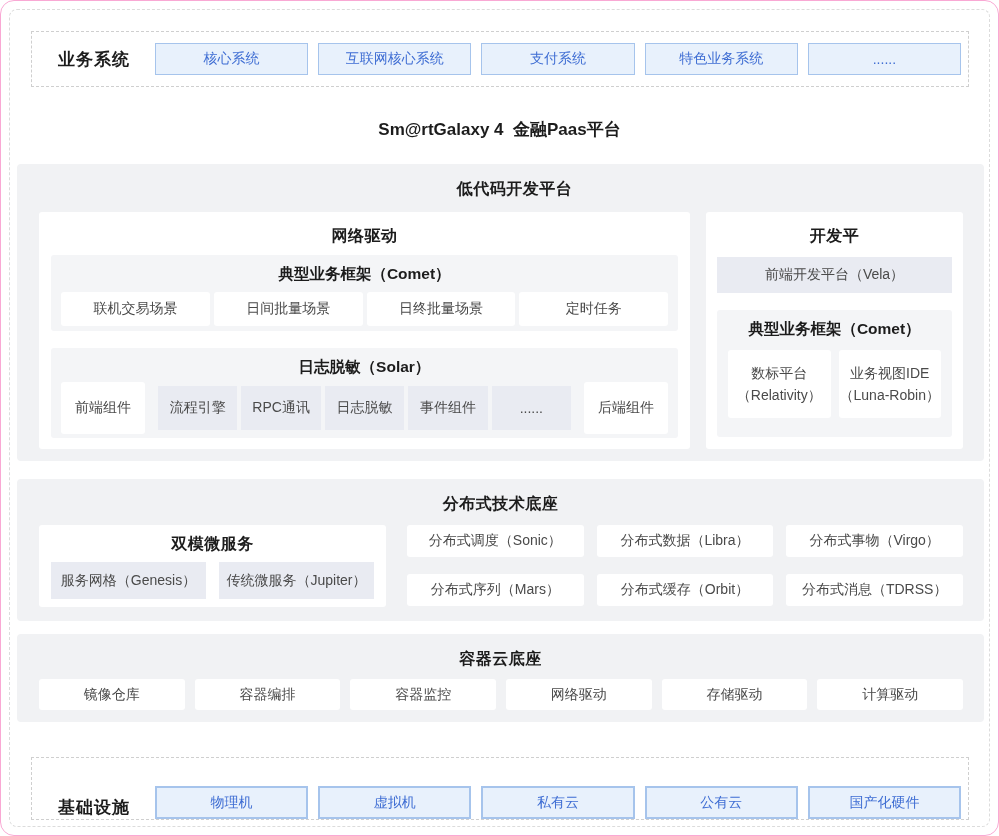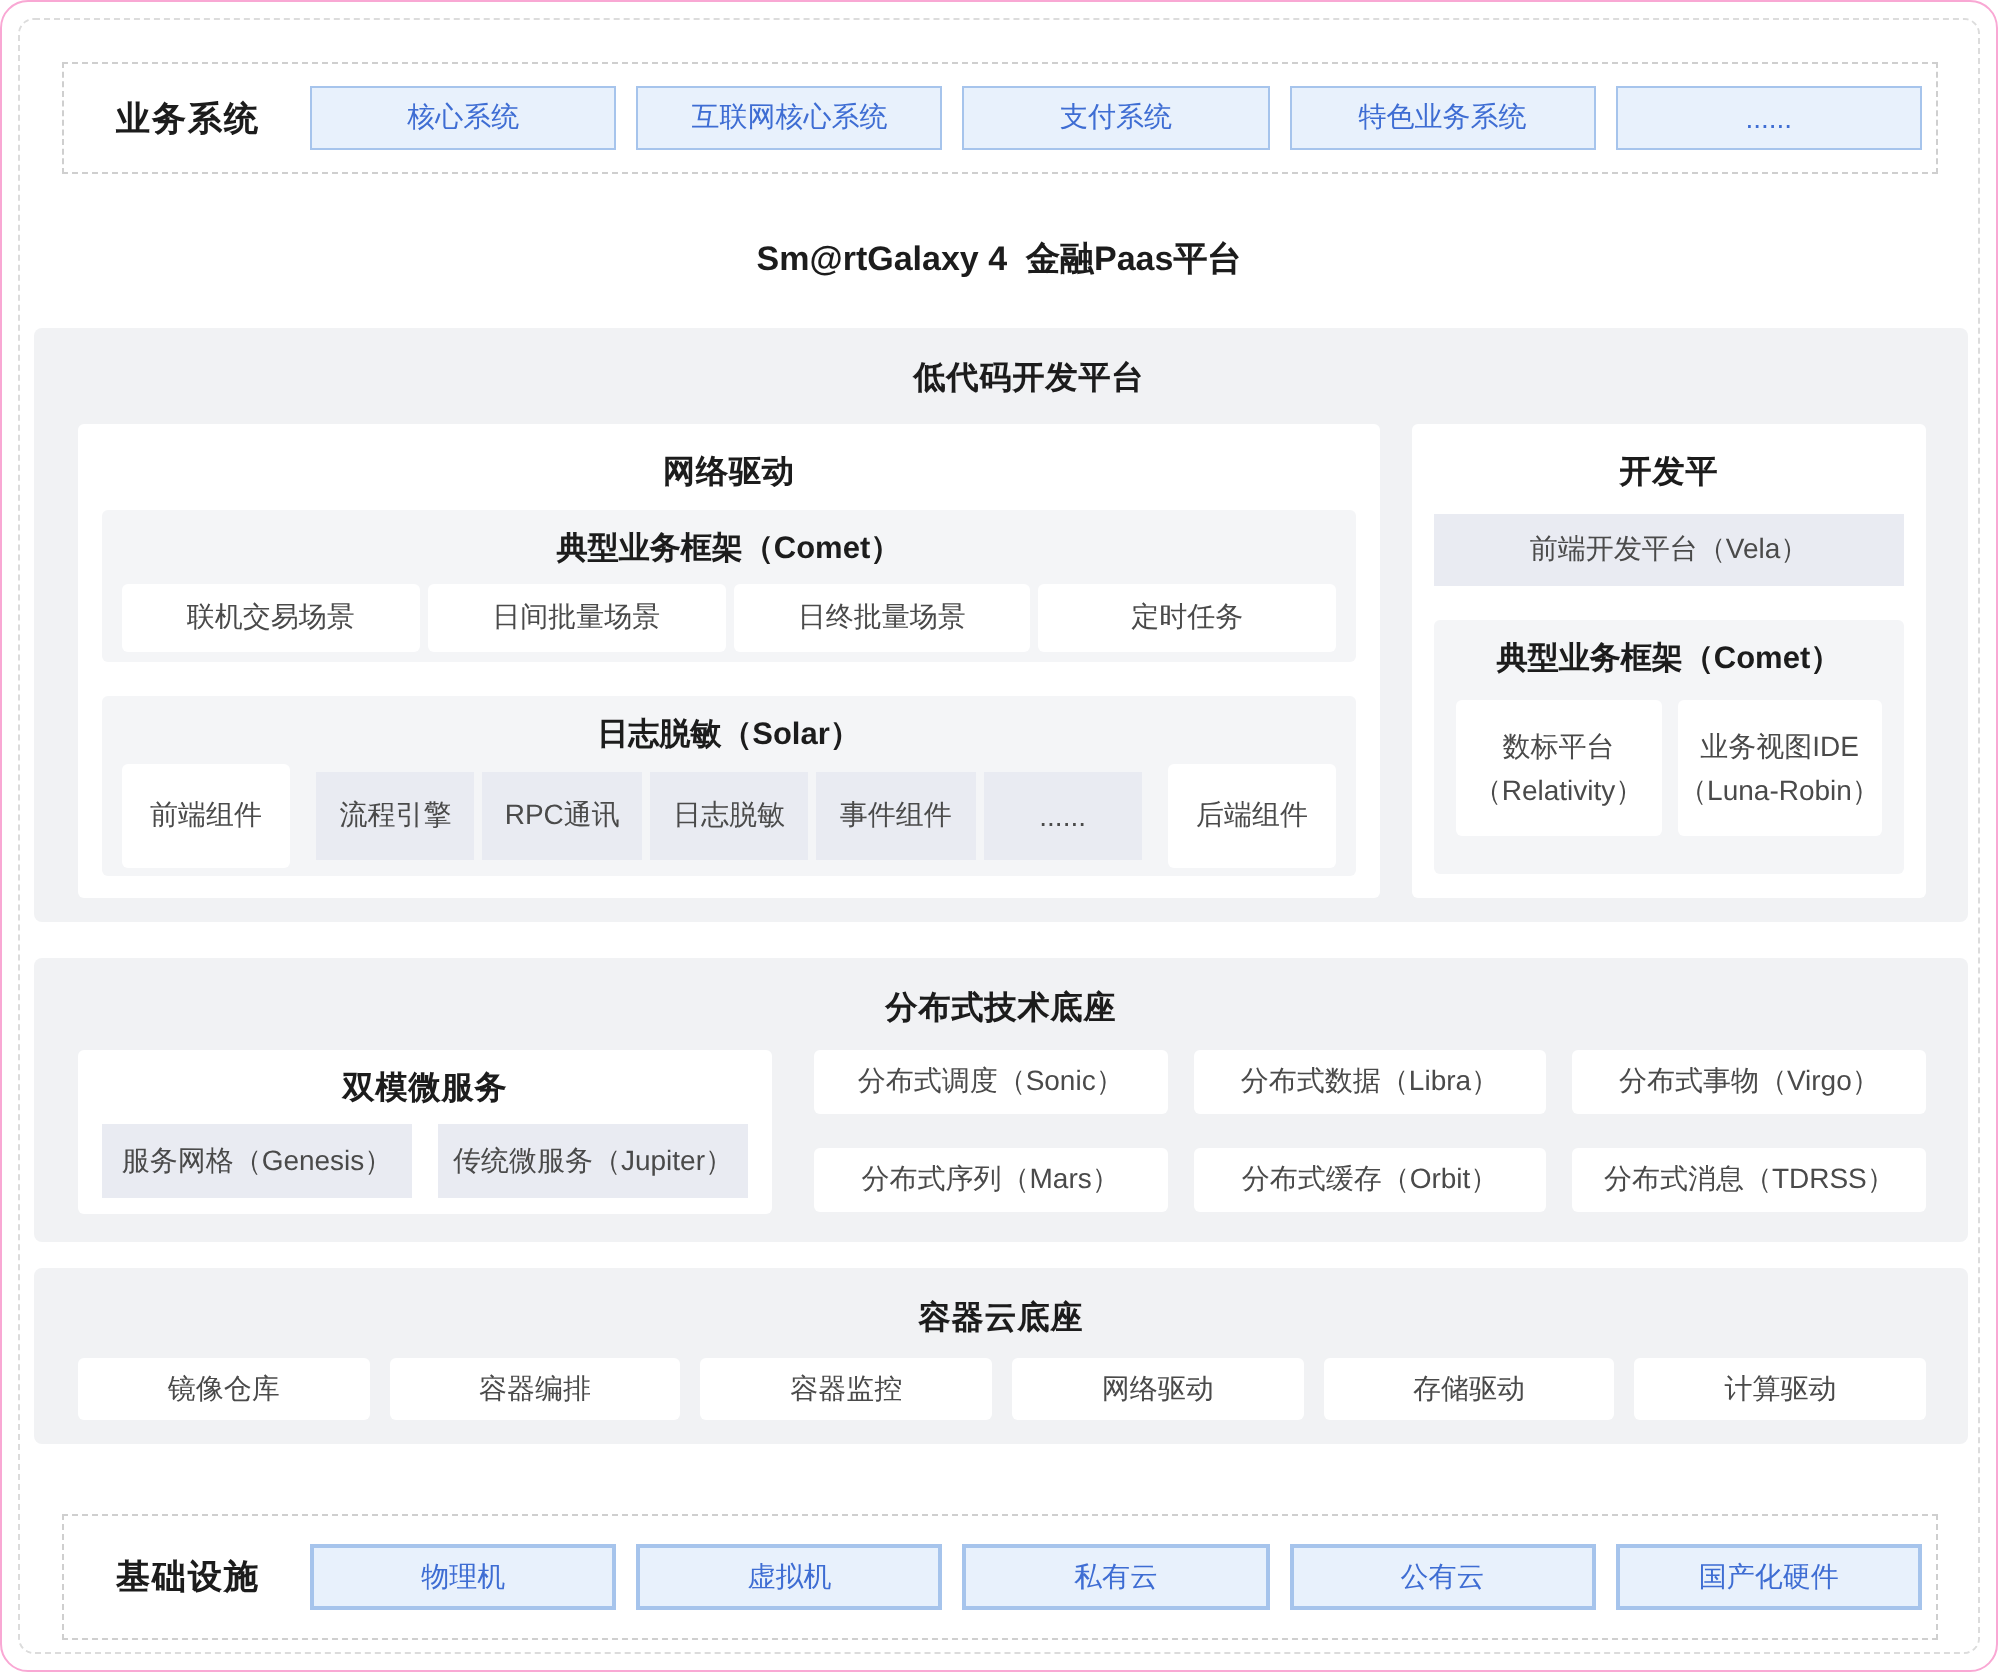--- a/index.html
+++ b/index.html
@@ -31,21 +31,21 @@
     pointer-events:none;
   }
   
   .dashed-row{
     position:absolute;left:30px;width:938px;
     border:1px dashed var(--dash_color);
     display:flex;align-items:center;
     background:#fff;
   }
   .row-biz{top:30px;height:56px;}
-  .row-infra{top:756px;height:63px;}
+  .row-infra{top:756px;height:63px;align-items:flex-end;}
   .row-label{
     flex:none;
     padding:0 25px 0 26px;
     font-size:17px;font-weight:bold;color:var(--dark_text);
     letter-spacing:1px;
   }
   .chip-row{
     flex:1;display:flex;gap:10px;
     padding-right:7px;align-items:center;
   }

